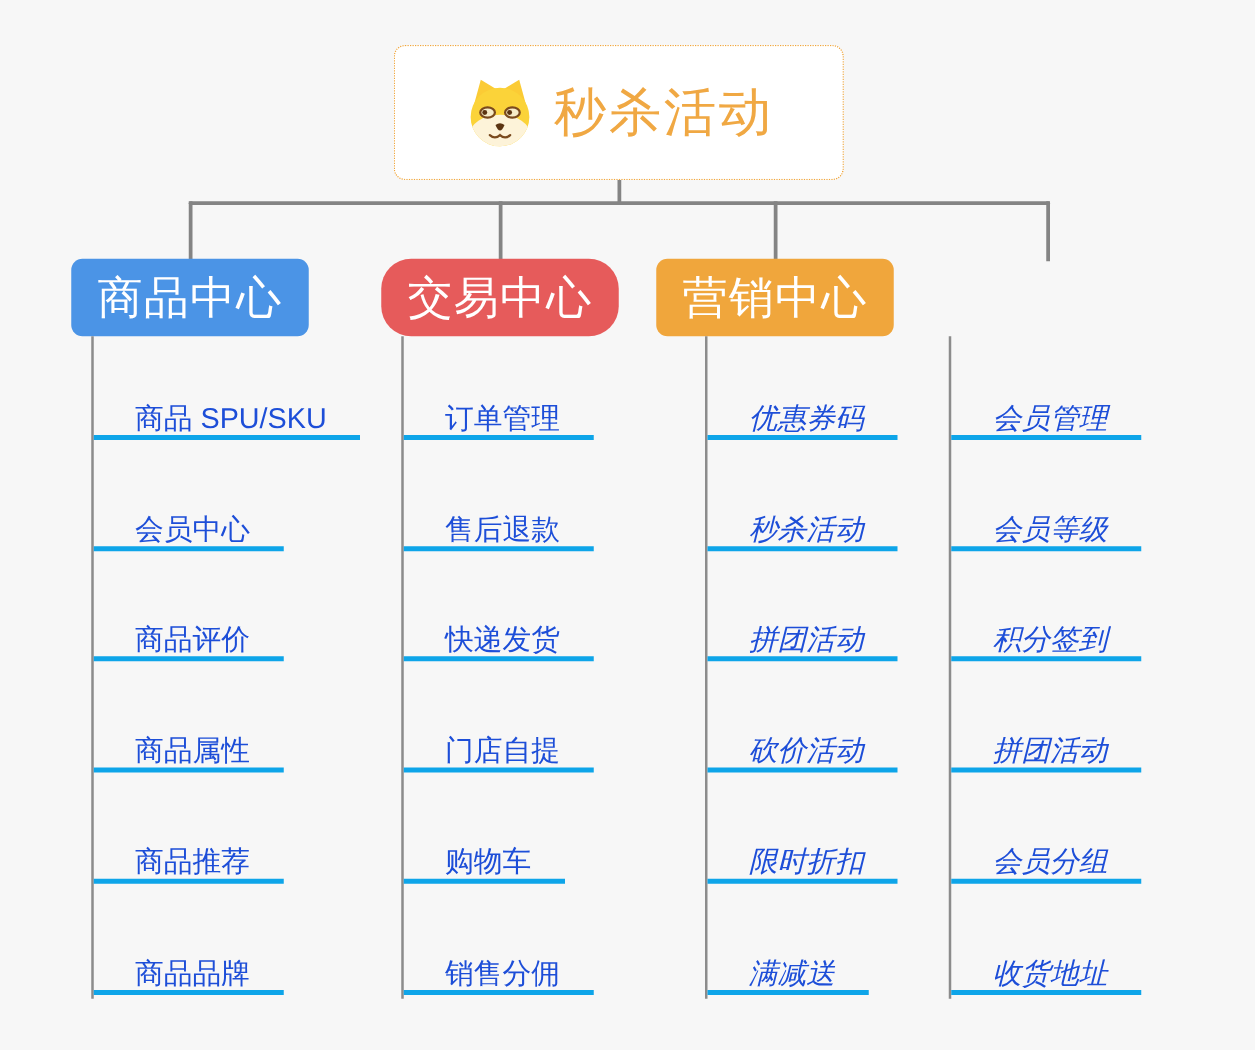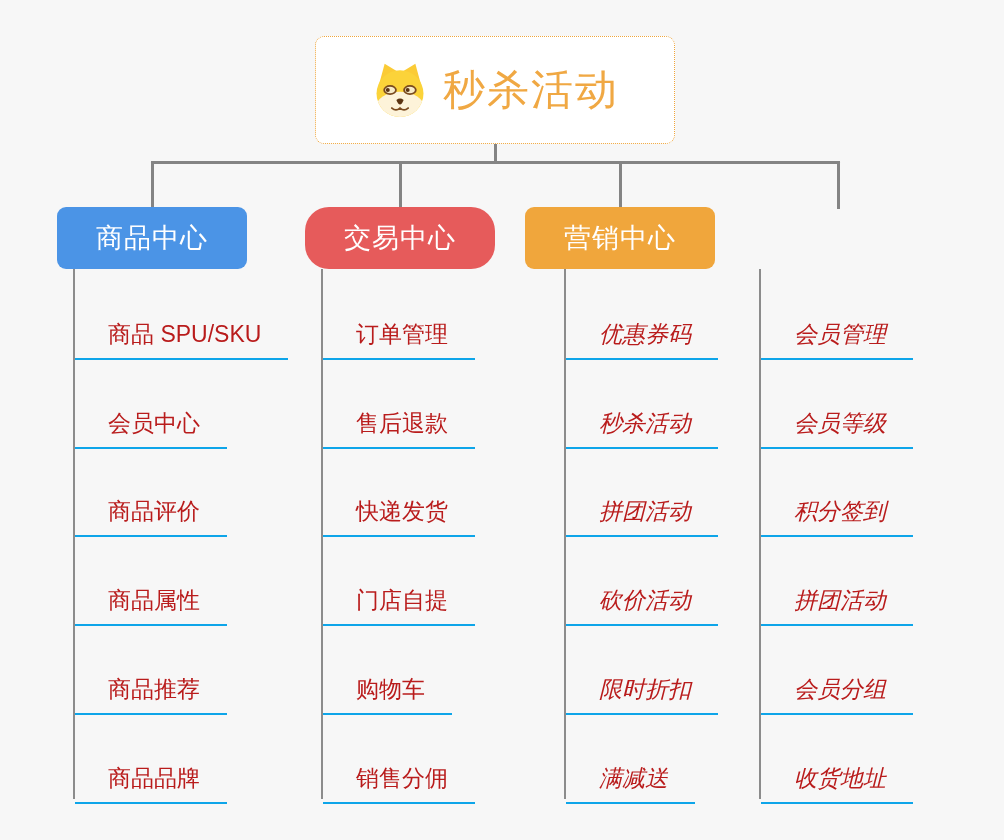--- a/index.html
+++ b/index.html
@@ -24,36 +24,36 @@
   
   .line{position:absolute;background:#848484;}
   .feed   {left:493.5px;top:144px;width:3px;height:20px;}
   .bus    {left:150.5px;top:161px;width:689px;height:3px;border-radius:3px;}
   .drop   {top:161px;width:3px;height:48px;}
   .drop-1 {left:150.5px;} .drop-2{left:398.5px;} .drop-3{left:618.5px;} .drop-4{left:836.5px;}
 
   
   .branch{
     position:absolute;top:207px;width:190px;height:62px;
-    border-radius:9px;color:#FFFFFF;font-size:27px;letter-spacing:1px;
+    border-radius:9px;color:#FFFFFF;font-size:36px;letter-spacing:1px;
     display:flex;align-items:center;justify-content:center;white-space:nowrap;
   }
   .branch-1{left:57px;} .branch-2{left:305px;border-radius:24px;} .branch-3{left:525px;} .branch-4{left:743px;}
 
   
   .col{
     position:absolute;top:269px;height:530px;
     border-left:2px solid #8C8C8C;
   }
   .col-1{left:73px;} .col-2{left:321px;} .col-3{left:564px;font-style:italic;} .col-4{left:759px;font-style:italic;}
   .leaf{
     position:absolute;left:0;
-    padding:0 27px 12px 33px;
-    border-bottom:2px solid #0ea5e9;
-    font-size:23px;color:#b91c1c;line-height:1;white-space:nowrap;
+    padding:0 27px 2px 33px;
+    border-bottom:4px solid #0ea5e9;
+    font-size:23px;color:#1d4ed8;line-height:1;white-space:nowrap;
   }
   .r0{top:54px;} .r1{top:143px;} .r2{top:231px;} .r3{top:320px;} .r4{top:409px;} .r5{top:498px;}
 </style>
 </head>
 <body>
 
 <div class="canvas">
 
   <div class="line feed"></div>
   <div class="line bus"></div>

